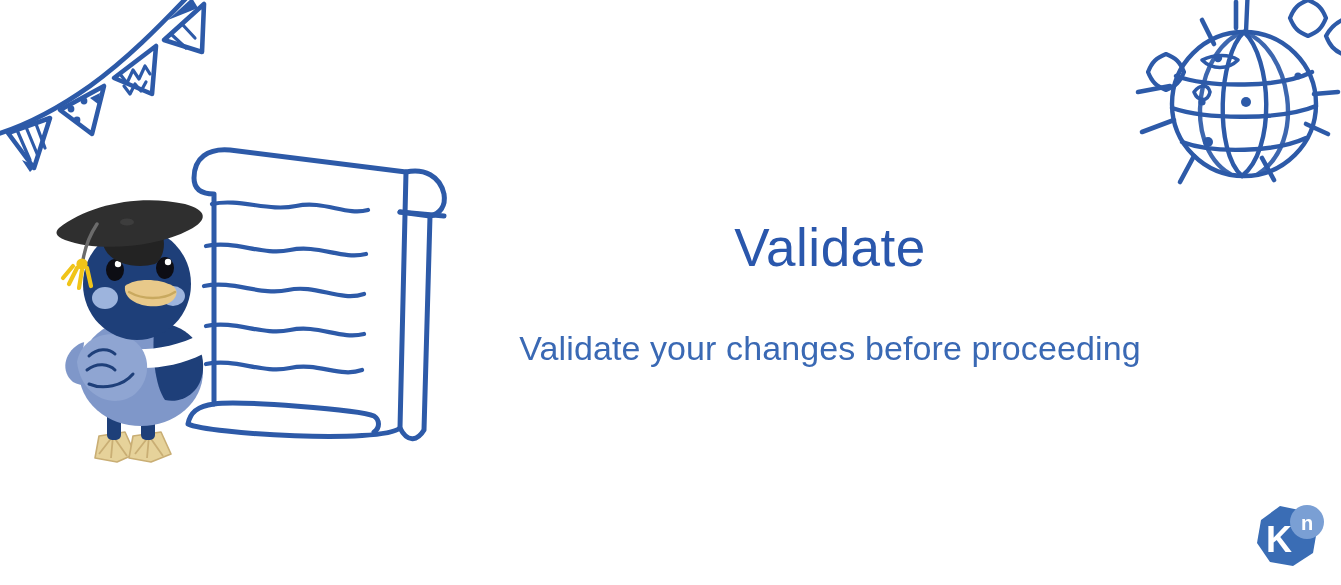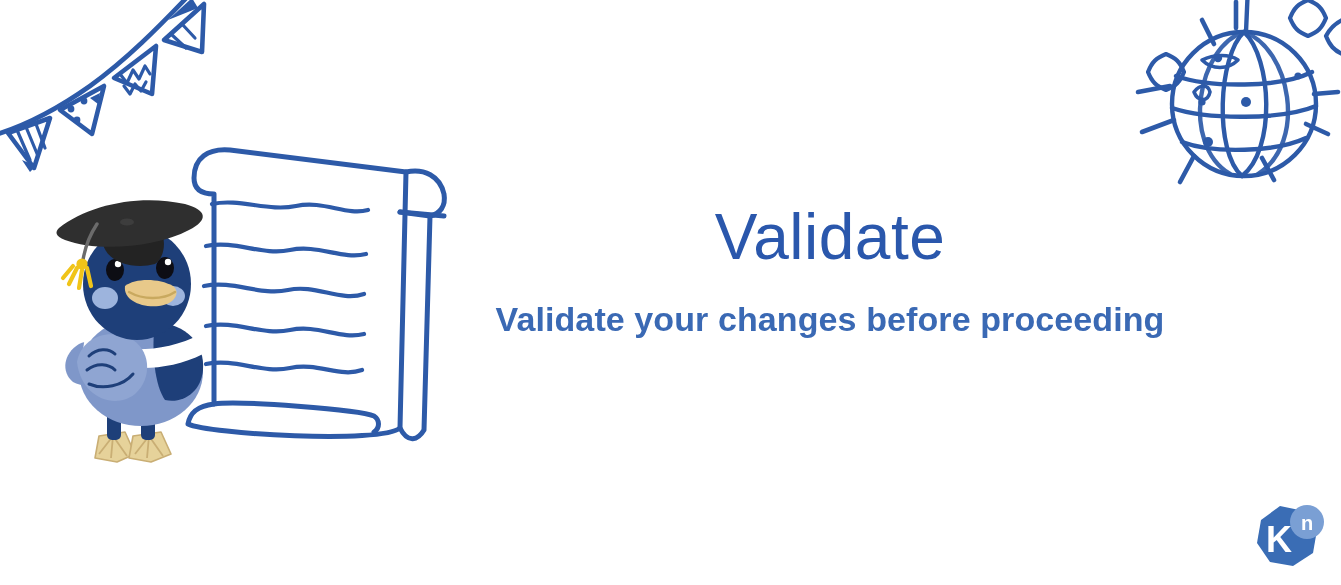--- a/index.html
+++ b/index.html
@@ -30,34 +30,34 @@
 
   
   #text-block {
     position: absolute;
     left: 460px;
     top: 205px;
     width: 740px;
     text-align: center;
   }
   #page-title {
-    margin: 0;
+    margin: 16px;
     font-family: "Liberation Sans", sans-serif;
-    font-size: 64px;
+    font-size: 53px;
     font-weight: 300;
     line-height: 1.0;
     letter-spacing: 0.5px;
     color: #2a57ac;
     white-space: nowrap;
   }
   #page-subtitle {
-    margin: 32px 0 0 0;
+    margin: 56px 0 0 0;
     font-family: "Liberation Sans", sans-serif;
     font-size: 34px;
-    font-weight: 700;
+    font-weight: 400;
     line-height: 1.1;
     letter-spacing: 0.1px;
     color: #3a69b4;
     white-space: nowrap;
   }
 
   
   #brand-logo {
     position: absolute;
     left: 1249px;

